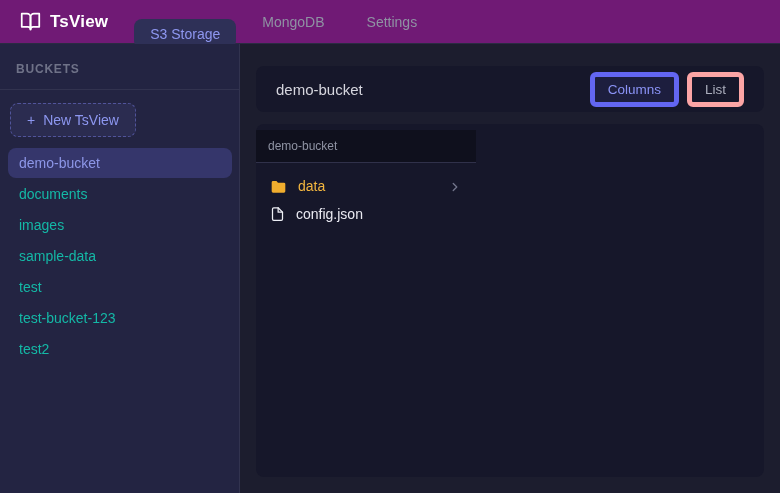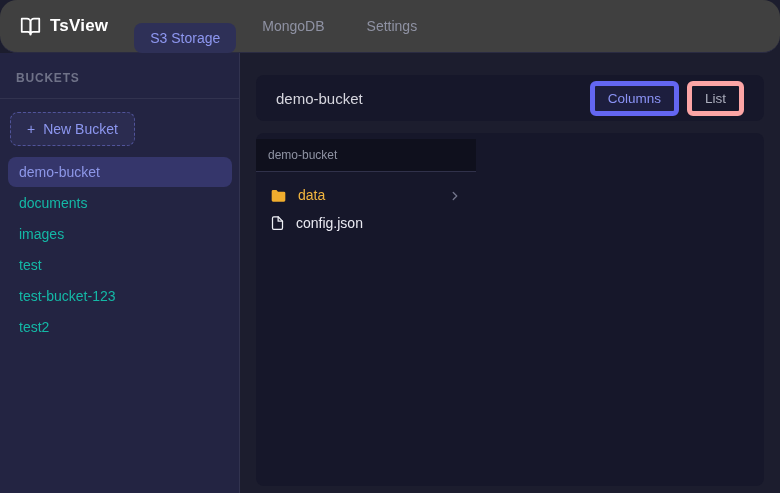--- a/index.html
+++ b/index.html
@@ -6,27 +6,26 @@
   html, body { width: 780px; height: 493px; overflow: hidden; }
   body {
     font-family: "Liberation Sans", sans-serif;
     background: #1c1d2e;
     color: #e7e6f0;
     font-size: 14px;
   }
 
   
   .header {
-    height: 53px;
-    background: #404040;
+    height: 44px;
+    background: #701a75;
     border-bottom: 1px solid #2a2b42;
     display: flex;
     align-items: center;
     padding: 0 20px;
-    border-radius: 17px;
   }
   .logo { display: flex; align-items: center; gap: 9px; color: #ffffff; }
   .logo svg { display: block; }
   .logo-title { font-size: 17px; font-weight: bold; letter-spacing: 0.2px; }
   .tabs { display: flex; align-items: center; gap: 10px; margin-left: 26px; }
   .tab {
     padding: 7px 16px;
     border-radius: 8px;
     color: #8f92a3;
     font-size: 14px;
@@ -170,26 +169,27 @@
     <button class="tab">Settings</button>
   </div>
 </div>
 
 <div class="content">
 
   <div class="sidebar">
     <div class="sidebar-section-title">BUCKETS</div>
     <button class="new-bucket-btn">
       <span>+</span>
-      <span>New Bucket</span>
+      <span>New TsView</span>
     </button>
     <ul class="bucket-list">
       <li class="bucket-item selected">demo-bucket</li>
       <li class="bucket-item">documents</li>
       <li class="bucket-item">images</li>
+      <li class="bucket-item">sample-data</li>
       <li class="bucket-item">test</li>
       <li class="bucket-item">test-bucket-123</li>
       <li class="bucket-item">test2</li>
     </ul>
   </div>
 
   <div class="main">
 
     <div class="toolbar-card">
       <span class="toolbar-title">demo-bucket</span>

